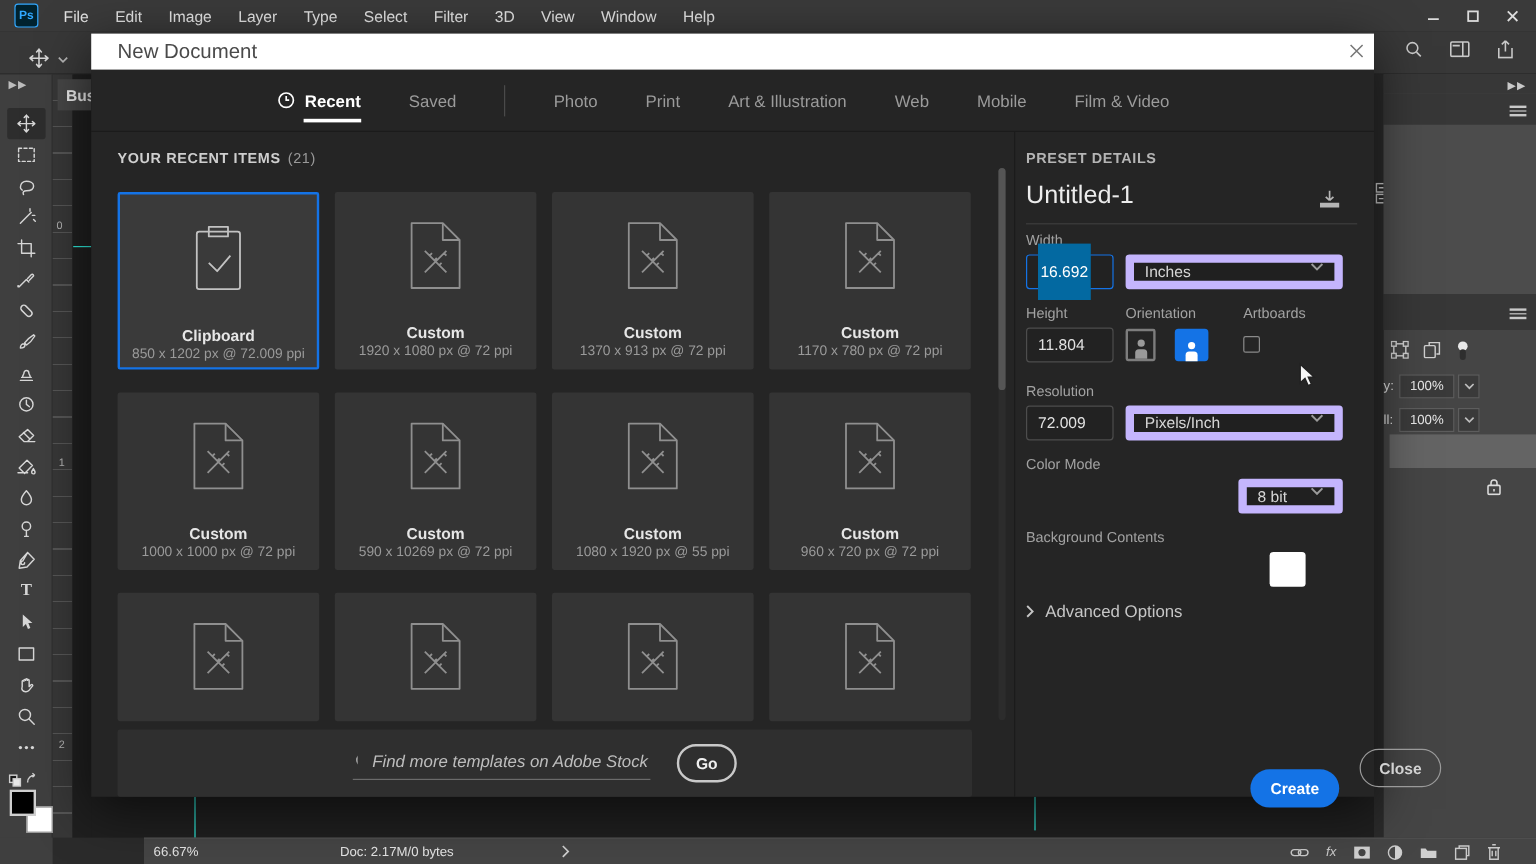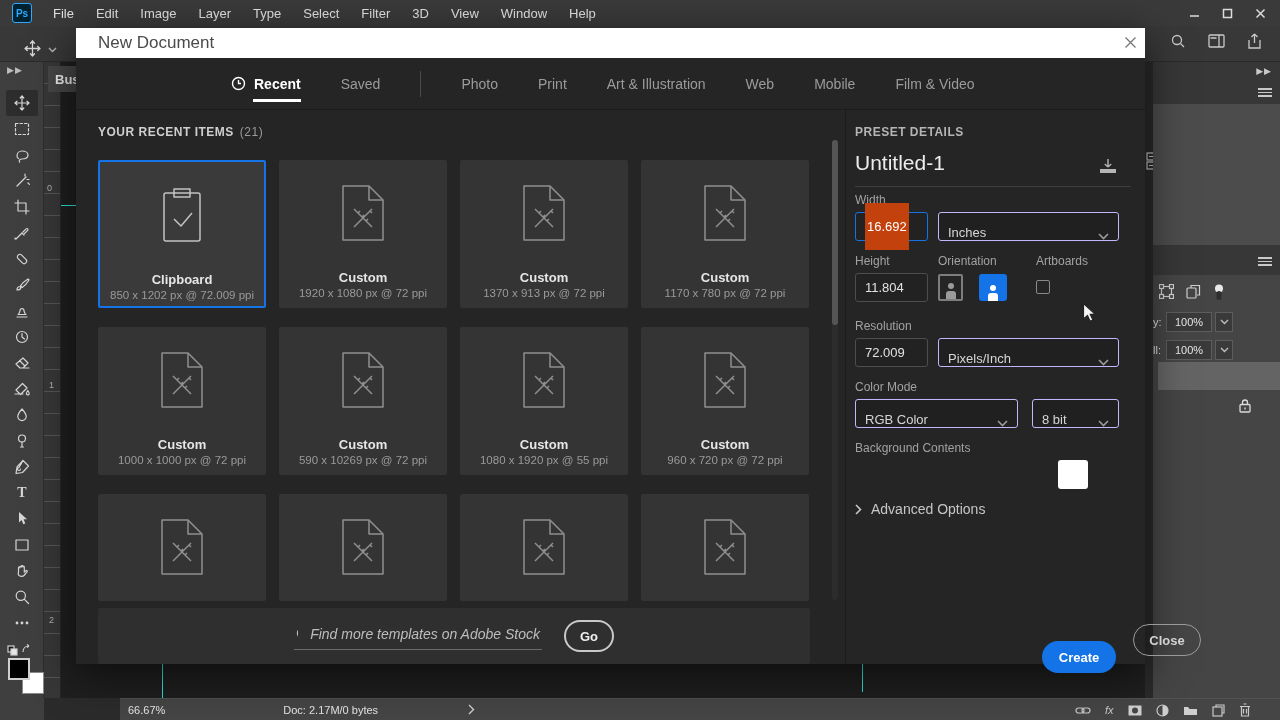--- a/index.html
+++ b/index.html
@@ -109,29 +109,29 @@
   #grid-scrollbar { position:absolute; left:756px; top:112px; width:6px; height:460px; background:#2c2c2c; border-radius:3px; }
   #grid-thumb { position:absolute; left:0; top:0; width:6px; height:185px; background:#555; border-radius:3px; }
 
   
   #preset-divider { position:absolute; left:769px; top:82px; width:1px; height:554px; background:#1b1b1b; }
   #preset { position:absolute; left:779px; top:0; width:351px; height:508px; font-size:12px; }
   .p-label { position:absolute; color:#a2a2a2; font-size:12px; }
   .p-input { position:absolute; height:29px; background:#222222; border:1px solid #4d4d4d; border-radius:3px;
              display:flex; align-items:center; padding-left:9px; font-size:13px; color:#e2e2e2; }
   .p-input.focused { border:1px solid #1473e6; }
-  .p-select { position:absolute; height:29px; background:#202020; border:1px solid #c4b5fd; border-radius:3px;
-              display:flex; align-items:flex-end; justify-content:space-between; padding:0 9px; font-size:13px; color:#d6d6d6; }
+  .p-select { position:absolute; height:29px; background:#202020; border:7px solid #c4b5fd; border-radius:3px;
+              display:flex; align-items:flex-start; justify-content:space-between; padding:0 9px; font-size:13px; color:#d6d6d6; }
   .chev svg { stroke:#9a9a9a; fill:none; stroke-width:1.6; }
   #preset-heading { position:absolute; left:0; top:97px; font-size:12px; font-weight:bold; letter-spacing:.5px; color:#b5b5b5; }
   #doc-name { position:absolute; left:0; top:123px; font-size:21px; color:#ececec; }
   #save-preset { position:absolute; left:243px; top:130px; }
   #save-preset svg { stroke:#b5b5b5; fill:none; stroke-width:1.4; }
   #name-divider { position:absolute; left:0; top:158px; width:276px; height:1px; background:#3d3d3d; }
-  .sel-text { background:#c2410c; color:#fff; padding:16px 2px; }
+  .sel-text { background:#0369a1; color:#fff; padding:16px 2px; }
   #orient-portrait { position:absolute; left:83px; top:246px; width:25px; height:27px; border:2px solid #7d7d7d;
                      border-radius:2px; display:flex; align-items:flex-end; justify-content:center; }
   #orient-landscape { position:absolute; left:124px; top:246px; width:28px; height:27px; background:#1473e6;
                       border-radius:3px; display:flex; align-items:flex-end; justify-content:center; }
   .person { width:10px; height:16px; position:relative; }
   .person::before { content:""; position:absolute; left:50%; top:0; transform:translateX(-50%);
                     width:6px; height:6px; border-radius:50%; }
   .person::after { content:""; position:absolute; left:50%; bottom:0; transform:translateX(-50%);
                    width:10px; height:8px; border-radius:3px 3px 0 0; }
   #orient-portrait .person::before { background:#9a9a9a; } #orient-portrait .person::after { background:#9a9a9a; }
@@ -724,28 +724,20 @@
       <div class="p-select" style="left:83px; top:310px; width:181px">
         <span>Pixels/Inch</span>
         <span class="chev">
             <svg width="11" height="7">
               <path d="M1 1l4.5 4.5L10 1"></path>
             </svg>
           </span>
       </div>
 
       <span class="p-label" style="left:0; top:352px">Color Mode</span>
-      <div class="p-select" style="left:0; top:371px; width:163px">
-        <span>RGB Color</span>
-        <span class="chev">
-            <svg width="11" height="7">
-              <path d="M1 1l4.5 4.5L10 1"></path>
-            </svg>
-          </span>
-      </div>
       <div class="p-select" style="left:177px; top:371px; width:87px">
         <span>8 bit</span>
         <span class="chev">
             <svg width="11" height="7">
               <path d="M1 1l4.5 4.5L10 1"></path>
             </svg>
           </span>
       </div>
 
       <span class="p-label" style="left:0; top:413px">Background Contents</span>

